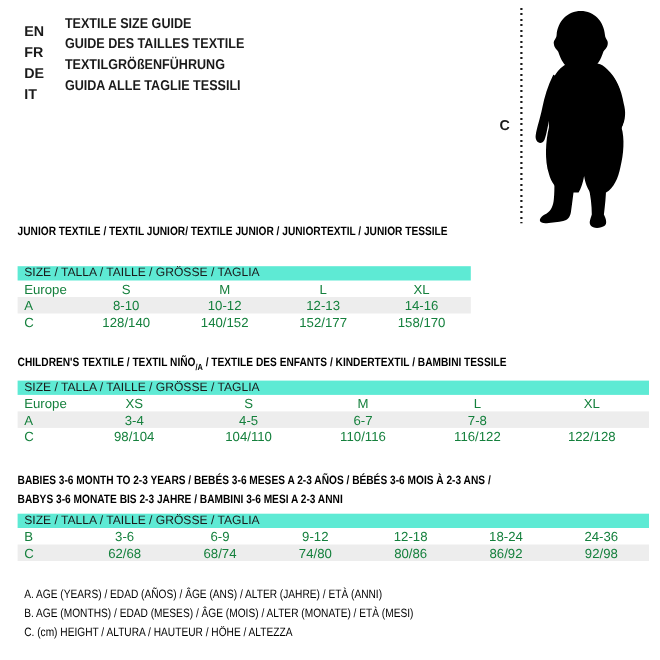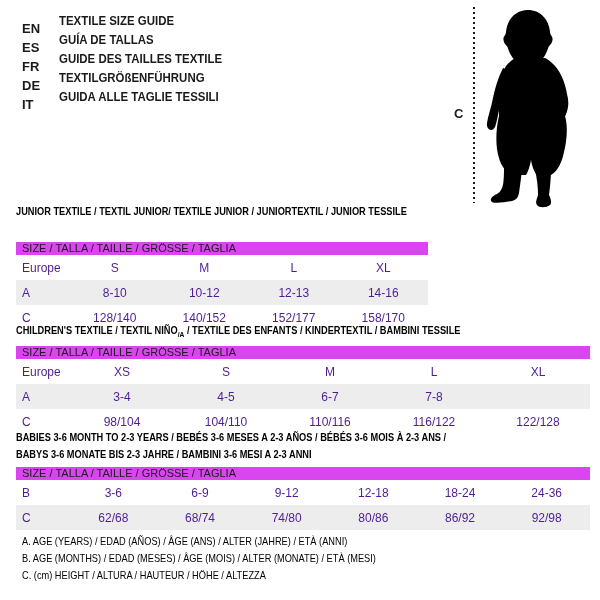--- a/index.html
+++ b/index.html
@@ -20,47 +20,43 @@
   
   .dash-line{left:473px;top:7px;width:2px;height:196px;
     background:repeating-linear-gradient(to bottom,#1a1a1a 0 2px,transparent 2px 5px);}
   .height-label{left:454px;top:106px;font-weight:bold;font-size:13px;}
   .baby-svg{left:482px;top:6px;}
 
   
   .tbl-title{font-weight:bold;font-size:11px;color:#000;white-space:nowrap;}
   .tbl-title sub{font-size:8px;}
   .table{position:absolute;left:16px;}
-  .size-bar{height:13px;background:#d946ef;font-size:11px;line-height:13px;
+  .size-bar{height:13px;background:#5eead4;font-size:11px;line-height:13px;
     padding-left:6px;color:#1a1a1a;}
-  .trow{display:grid;height:25px;align-items:center;font-size:12px;color:#4c1d95;}
+  .trow{display:grid;height:15px;align-items:center;font-size:12px;color:#15803d;}
   .trow.alt{background:#ededed;}
   .trow .cell{text-align:center;}
   .trow .label{text-align:left;padding-left:6px;}
   .cols-j{grid-template-columns:54px repeat(4,1fr);}
   .cols-c{grid-template-columns:54px repeat(5,1fr);}
   .cols-b{grid-template-columns:54px repeat(6,1fr);}
   .w-junior{width:412px;}
   .w-full{width:574px;}
 
   
   .footnotes{left:22px;top:535px;}
   .footnote{height:17px;font-weight:normal;font-size:11px;color:#000;}
 </style>
 </head>
 <body>
 
 <div class="abs lang-list">
   <div class="lang-row">
     <span class="lang-code">EN</span>
     <span class="lang-label"><span class="squeeze">TEXTILE SIZE GUIDE</span></span>
-  </div>
-  <div class="lang-row">
-    <span class="lang-code">ES</span>
-    <span class="lang-label"><span class="squeeze">GUÍA DE TALLAS</span></span>
   </div>
   <div class="lang-row">
     <span class="lang-code">FR</span>
     <span class="lang-label"><span class="squeeze">GUIDE DES TAILLES TEXTILE</span></span>
   </div>
   <div class="lang-row">
     <span class="lang-code">DE</span>
     <span class="lang-label"><span class="squeeze">TEXTILGRÖßENFÜHRUNG</span></span>
   </div>
   <div class="lang-row">

